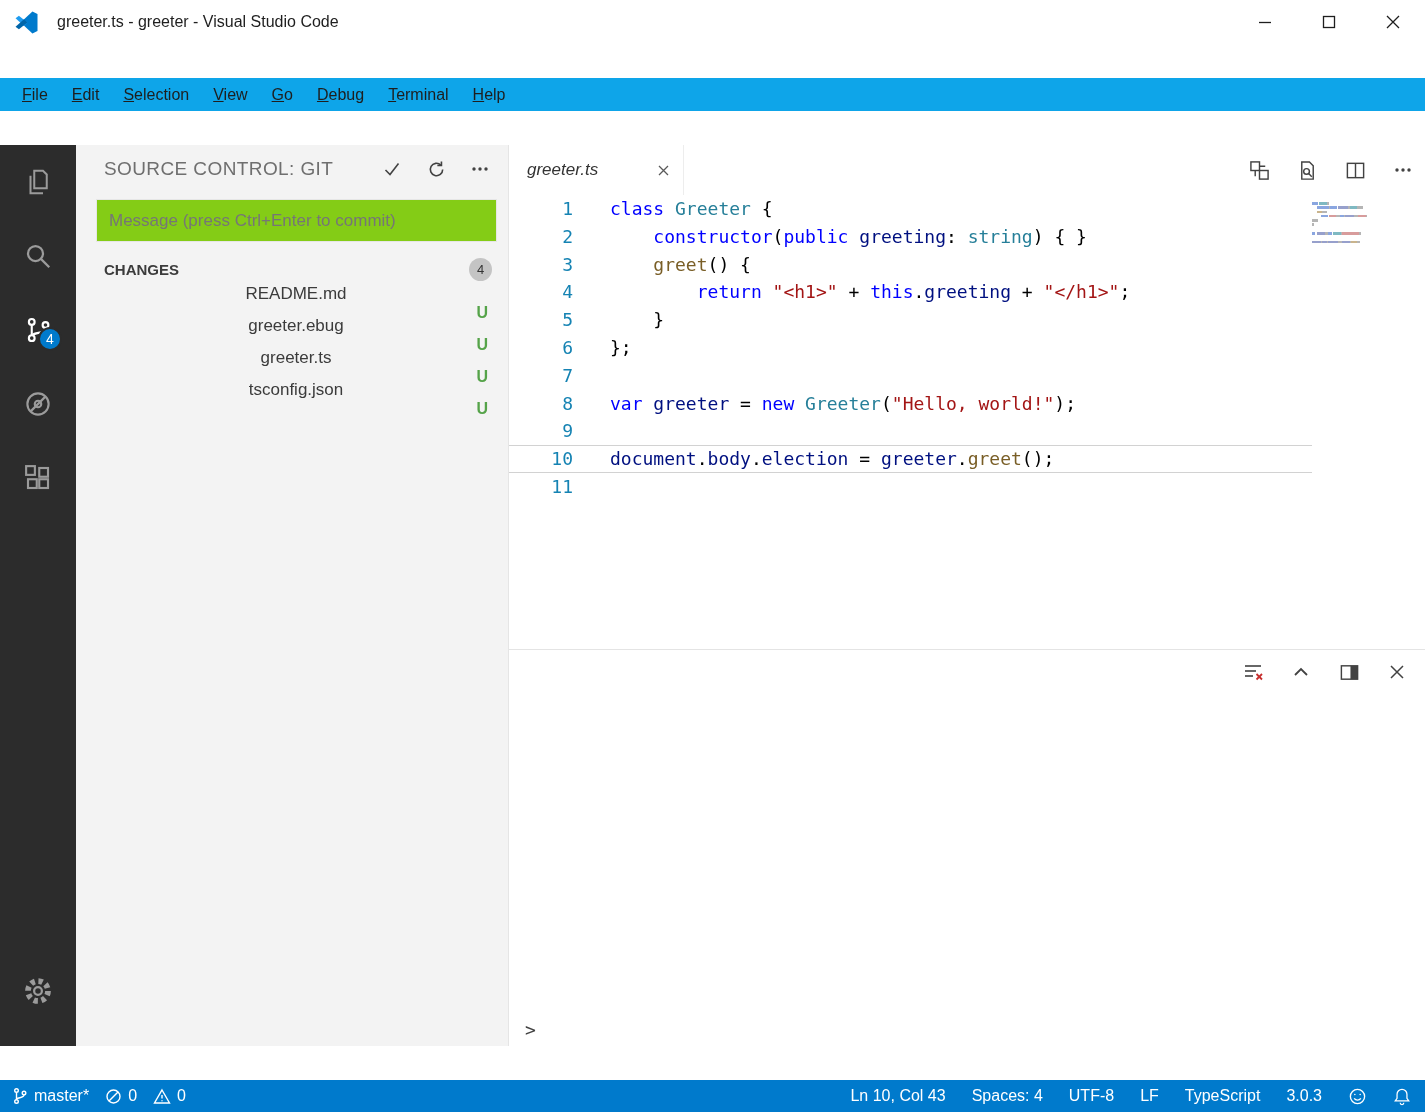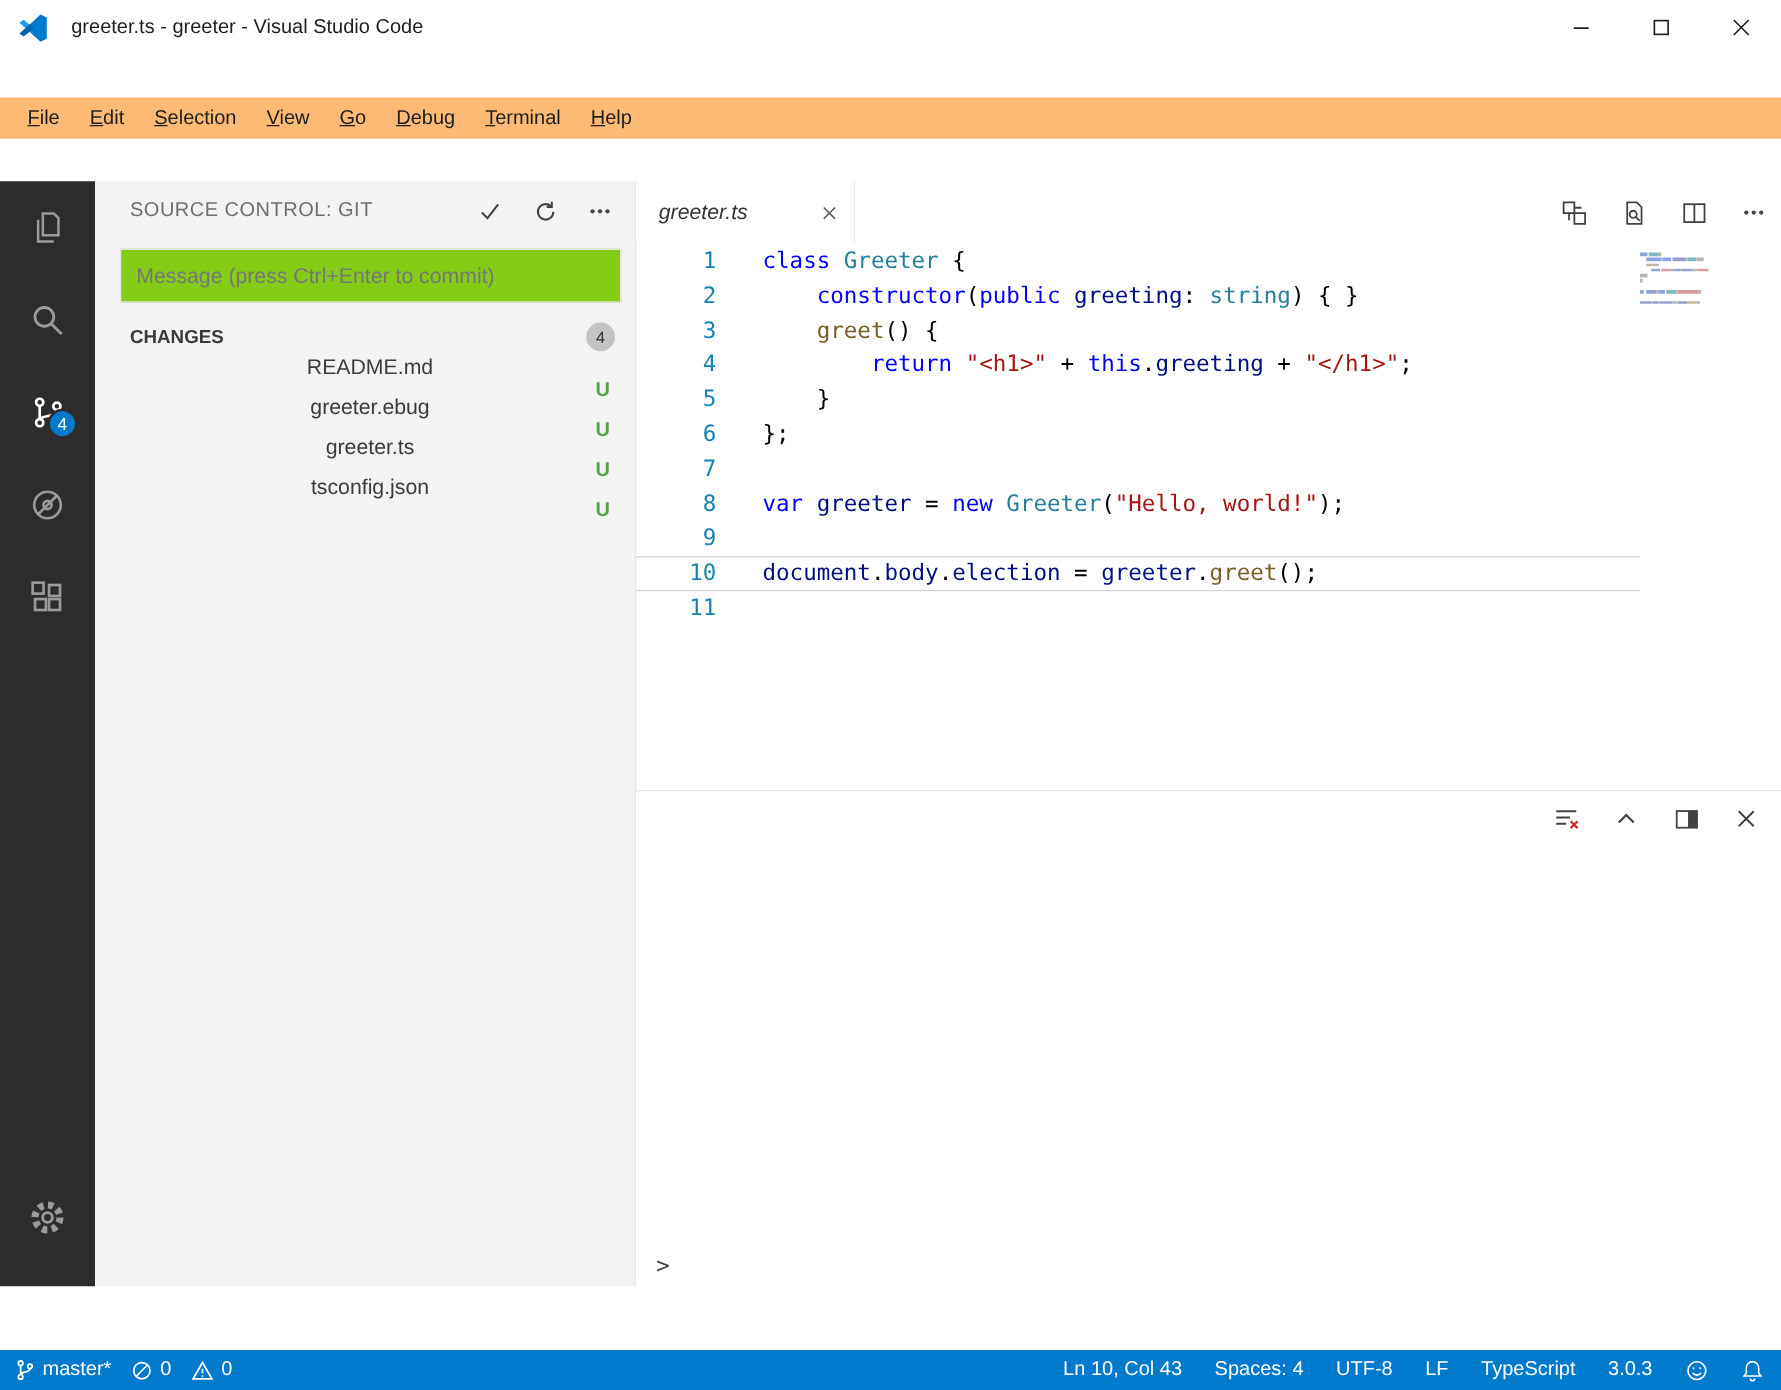--- a/index.html
+++ b/index.html
@@ -8,37 +8,37 @@
   .app { width:1425px; height:1112px; display:flex; flex-direction:column;gap:34px; }
 
   
   .titlebar { height:44px; background:#ffffff; display:flex; align-items:center; position:relative; flex:0 0 auto; }
   .vscode-logo { margin-left:13px; width:27px; height:27px; }
   .title-text { margin-left:17px; font-size:16px; color:#1e1e1e; }
   .win-controls { position:absolute; right:0; top:0; height:44px; display:flex; }
   .win-btn { width:64px; height:44px; display:flex; align-items:center; justify-content:center; color:#1e1e1e; }
 
   
-  .menubar { height:33px; background:#fdba74; display:flex; align-items:center; padding-left:10px; flex:0 0 auto; }
+  .menubar { height:33px; background:#0ea5e9; display:flex; align-items:center; padding-left:10px; flex:0 0 auto; }
   .menu-item { padding:0 12px; font-size:16px; color:#1e1e1e; cursor:default; }
   .mnemonic { text-decoration:underline; }
 
   
   .main { flex:1 1 auto; display:flex; min-height:0; }
 
   
   .activitybar { width:76px; background:#2c2c2c; display:flex; flex-direction:column; align-items:center; flex:0 0 auto; }
   .ab-item { width:76px; height:74px; display:flex; align-items:center; justify-content:center; color:#9b9b9b; position:relative; }
   .ab-item.active { color:#ffffff; }
   .ab-gear { margin-top:auto; margin-bottom:18px; }
   .ab-badge { position:absolute; right:14px; bottom:16px; width:24px; height:24px; border-radius:50%; background:#007acc; color:#fff; font-size:14px; display:flex; align-items:center; justify-content:center; border:2px solid #2c2c2c; }
 
   
   .sidebar { width:432px; background:#f3f3f3; display:flex; flex-direction:column; flex:0 0 auto; }
-  .sb-header { height:48px; display:flex; align-items:center; padding:0 14px 0 28px; font-size:16px; color:#6f6f6f; letter-spacing:0.4px; }
+  .sb-header { height:48px; display:flex; align-items:center; padding:0 14px 0 28px; font-size:19px; color:#6f6f6f; letter-spacing:0.4px; }
   .sb-actions { margin-left:auto; display:flex; align-items:center; gap:16px; color:#424242; }
   .sb-action { width:28px; height:28px; display:flex; align-items:center; justify-content:center; }
   .commit-input { margin:6px 11px 0 20px; height:43px; border:1px solid #e6e6e6; background:#84cc16; padding:0 12px; font-size:17px; color:#333; font-family:"Liberation Sans", sans-serif; outline:none; }
   .commit-input::placeholder { color:#767676; }
   .changes-row { display:flex; align-items:center; height:30px; margin-top:12px; padding:0 16px 0 28px; font-size:15px; font-weight:700; color:#3b3b3b; }
   .count-badge { margin-left:auto; min-width:23px; height:23px; border-radius:12px; background:#c4c4c4; color:#333; font-size:13px; font-weight:400; display:flex; align-items:center; justify-content:center; padding:0 5px; }
   .file-row { display:flex; align-items:center; height:32px; padding:0 20px 0 28px; font-size:17px; color:#3b3b3b;flex-direction:column; }
   .git-status { margin-left:auto; color:#55a349; font-size:16px; font-weight:600; }
 
   
@@ -77,21 +77,21 @@
   .panel-tabs { height:46px; display:flex; align-items:flex-end; padding-left:32px; gap:36px; flex:0 0 auto; }
   .panel-tab { font-size:15px; letter-spacing:0.4px; color:#8a8a8a; padding-bottom:11px; border-bottom:1px solid transparent; }
   .panel-tab.active { color:#424242; border-bottom-color:#5a5a5a; }
   .panel-actions { position:absolute; right:16px; top:10px; display:flex; align-items:center; gap:24px; color:#424242; }
   .pa-btn { width:24px; height:24px; display:flex; align-items:center; justify-content:center; }
   .panel-content { flex:1 1 auto; }
   .panel-input { height:34px; display:flex; align-items:center; padding-left:16px; color:#424242; flex:0 0 auto; }
   .prompt-chevron { font-family:"DejaVu Sans Mono", monospace; font-size:18px; color:#424242; }
 
   
-  .statusbar { height:32px; background:#007acc; color:#ffffff; display:flex; align-items:center; font-size:16px; padding:0 14px 0 12px; flex:0 0 auto;margin-top:17px; }
+  .statusbar { height:32px; background:#007acc; color:#ffffff; display:flex; align-items:center; font-size:16px; padding:0 14px 0 12px; flex:0 0 auto; }
   .sb-group { display:flex; align-items:center; gap:6px; }
   .sb-left { display:flex; align-items:center; gap:16px; }
   .sb-right { margin-left:auto; display:flex; align-items:center; gap:26px; }
   .sb-item { display:flex; align-items:center; gap:6px; }
   svg { display:block; }
 </style>
 </head>
 <body>
 
 <div class="app">

